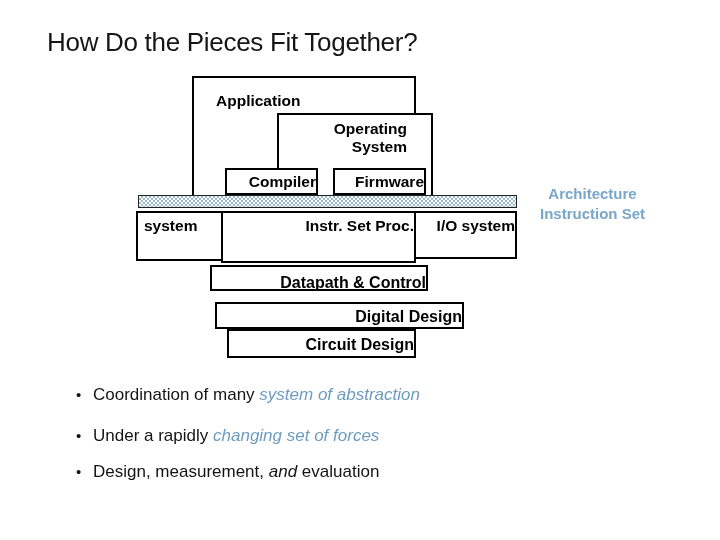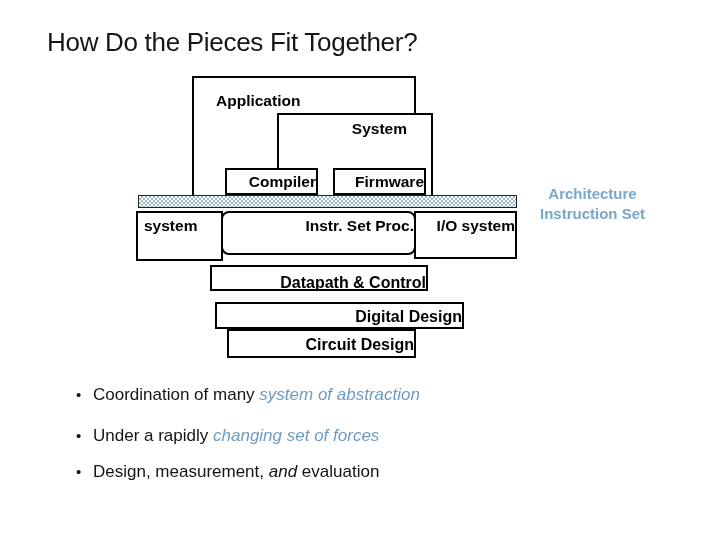--- a/index.html
+++ b/index.html
@@ -43,38 +43,39 @@
 
   <h1 class="abs title" style="left:47px;top:27px;">How Do the Pieces Fit Together?</h1>
 
   <div>
 
     <div class="box" style="left:192px;top:76px;width:224px;height:124px;z-index:1;padding:13px 0 0 22px;">
       <span>Application</span>
     </div>
 
     <div class="box" style="left:277px;top:113px;width:156px;height:87px;z-index:2;padding:5px 24px 0 0;text-align:right;line-height:18px;">
+      <div>Operating</div>
       <div>System</div>
     </div>
 
     <div class="box center" style="left:225px;top:168px;width:93px;height:27px;z-index:3;padding-top:2px;">
       <span>Compiler</span>
     </div>
 
     <div class="box center" style="left:333px;top:168px;width:93px;height:27px;z-index:3;padding-top:2px;">
       <span>Firmware</span>
     </div>
 
     <div class="isa-bar" style="left:138px;top:195px;width:379px;height:13px;"></div>
 
     <div class="box" style="left:136px;top:211px;width:87px;height:50px;padding:2px 0 0 6px;line-height:21px;">
       <div>system</div>
     </div>
 
-    <div class="box center" style="left:221px;top:211px;width:195px;height:44px;padding-top:3px;border-radius:8px;">
+    <div class="box center" style="left:221px;top:211px;width:195px;height:52px;padding-top:3px;">
       <span>Instr. Set Proc.</span>
     </div>
 
     <div class="box center" style="left:414px;top:211px;width:103px;height:48px;padding-top:3px;">
       <span>I/O system</span>
     </div>
 
     <div class="box center" style="left:210px;top:265px;width:218px;height:26px;padding-top:6px;font-size:16px;">
       <span>Datapath &amp; Control</span>
     </div>

